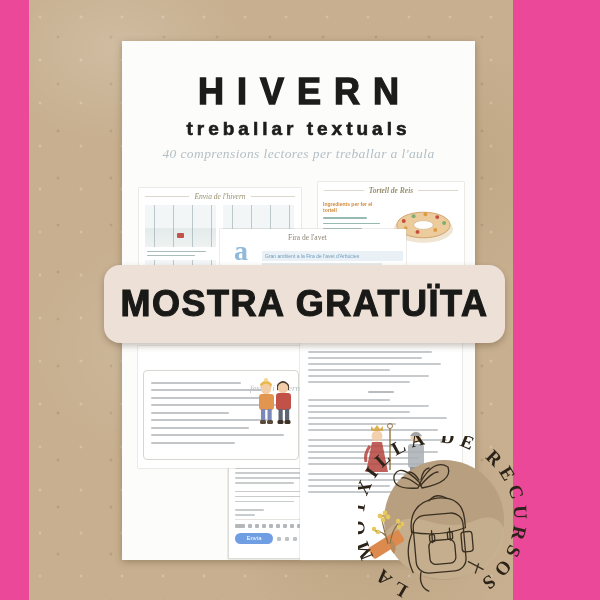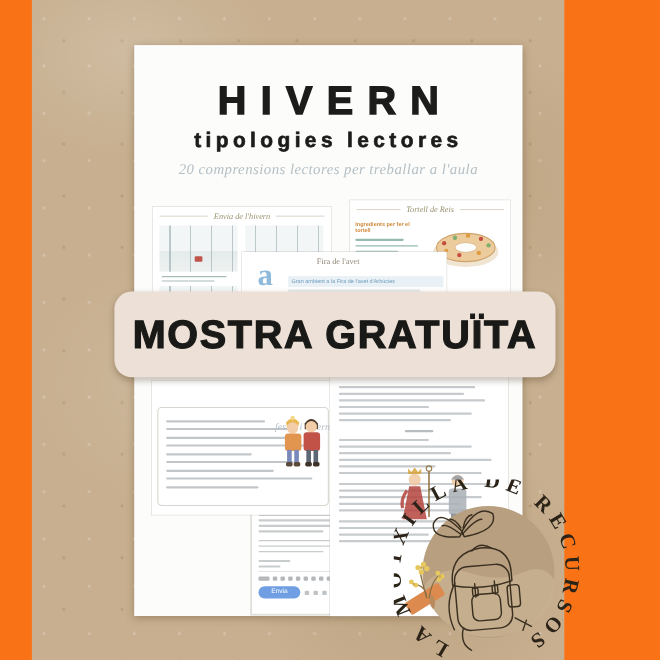--- a/index.html
+++ b/index.html
@@ -1,16 +1,16 @@
 <!DOCTYPE html>
 <html><head>
 <meta charset="utf-8">
 <style>
   html,body{margin:0;padding:0;background:#ffffff;}
-  .stage{position:relative;width:600px;height:600px;background:#f97316;overflow:hidden;
+  .stage{position:relative;width:600px;height:600px;background:#ec4899;overflow:hidden;
          font-family:"Liberation Sans",sans-serif;}
   .abs{position:absolute;}
 
   
   .kraft{left:29px;top:0;width:484px;height:600px;background-color:#c7af8f;
     background-image:
       radial-gradient(ellipse 220px 160px at 18% 8%, rgba(255,255,255,.16), transparent 60%),
       radial-gradient(ellipse 260px 210px at 82% 28%, rgba(122,92,52,.12), transparent 62%),
       radial-gradient(ellipse 230px 190px at 28% 58%, rgba(255,255,255,.12), transparent 60%),
       radial-gradient(ellipse 250px 210px at 72% 86%, rgba(122,92,52,.14), transparent 62%),
@@ -45,21 +45,21 @@
   .wimg{width:71px;height:42px;position:relative;overflow:hidden;
     background:linear-gradient(#f3f6f6 60%,#e7eded 61%,#eef2f1);
     background-image:repeating-linear-gradient(90deg, transparent 0 9px, rgba(142,162,166,.55) 9px 10px, transparent 10px 19px),
       linear-gradient(#f3f6f6 55%,#e4ebeb 56%,#eef2f1);}
   .sled{position:absolute;left:32px;bottom:9px;width:7px;height:5px;background:#c0544a;border-radius:1px;}
   .wcap{--bar:#a9bcba;padding:1px 2px;}
   .wcap .bar{height:1.5px;margin:2.5px 0;}
 
   
   .tortell{left:196px;top:141px;width:146px;height:126px;z-index:3;}
-  .tortell .sheet-title span{font-size:7.5px;color:#98906f;}
+  .tortell .sheet-title span{font-size:7.5px;color:#98906f;font-weight:bold;}
   .tortell-body{display:flex;padding:2px 5px;gap:4px;}
   .ing{width:62px;--bar:#96b9b1;}
   .ing-head{font-size:5px;font-weight:bold;color:#d08a3c;margin:2px 0 3px 0;}
   .ing .bar{height:1.5px;margin:4px 0;}
 
   
   .fira{left:98px;top:188px;width:186px;height:76px;z-index:4;}
   .fira-title{position:absolute;left:68px;top:4px;font-family:"Liberation Serif",serif;
     font-size:7.5px;color:#8f8674;}
   .fira-a{position:absolute;left:14px;top:8px;font-family:"Liberation Serif",serif;
@@ -115,22 +115,22 @@
 </head>
 <body>
 
 <div class="stage">
 
   <div class="abs kraft"></div>
 
   <div class="abs paper">
 
     <div class="abs cover-title">HIVERN</div>
-    <div class="abs cover-sub">tipologies lectores</div>
-    <div class="abs cover-tag">20 comprensions lectores per treballar a l'aula</div>
+    <div class="abs cover-sub">treballar textuals</div>
+    <div class="abs cover-tag">40 comprensions lectores per treballar a l'aula</div>
 
     <div class="abs sheet auca">
       <div class="sheet-title">
         <div class="rule"></div>
         <span>Envia de l'hivern</span>
         <div class="rule"></div>
       </div>
       <div class="wgrid">
         <div class="wcell">
           <div class="wimg">

